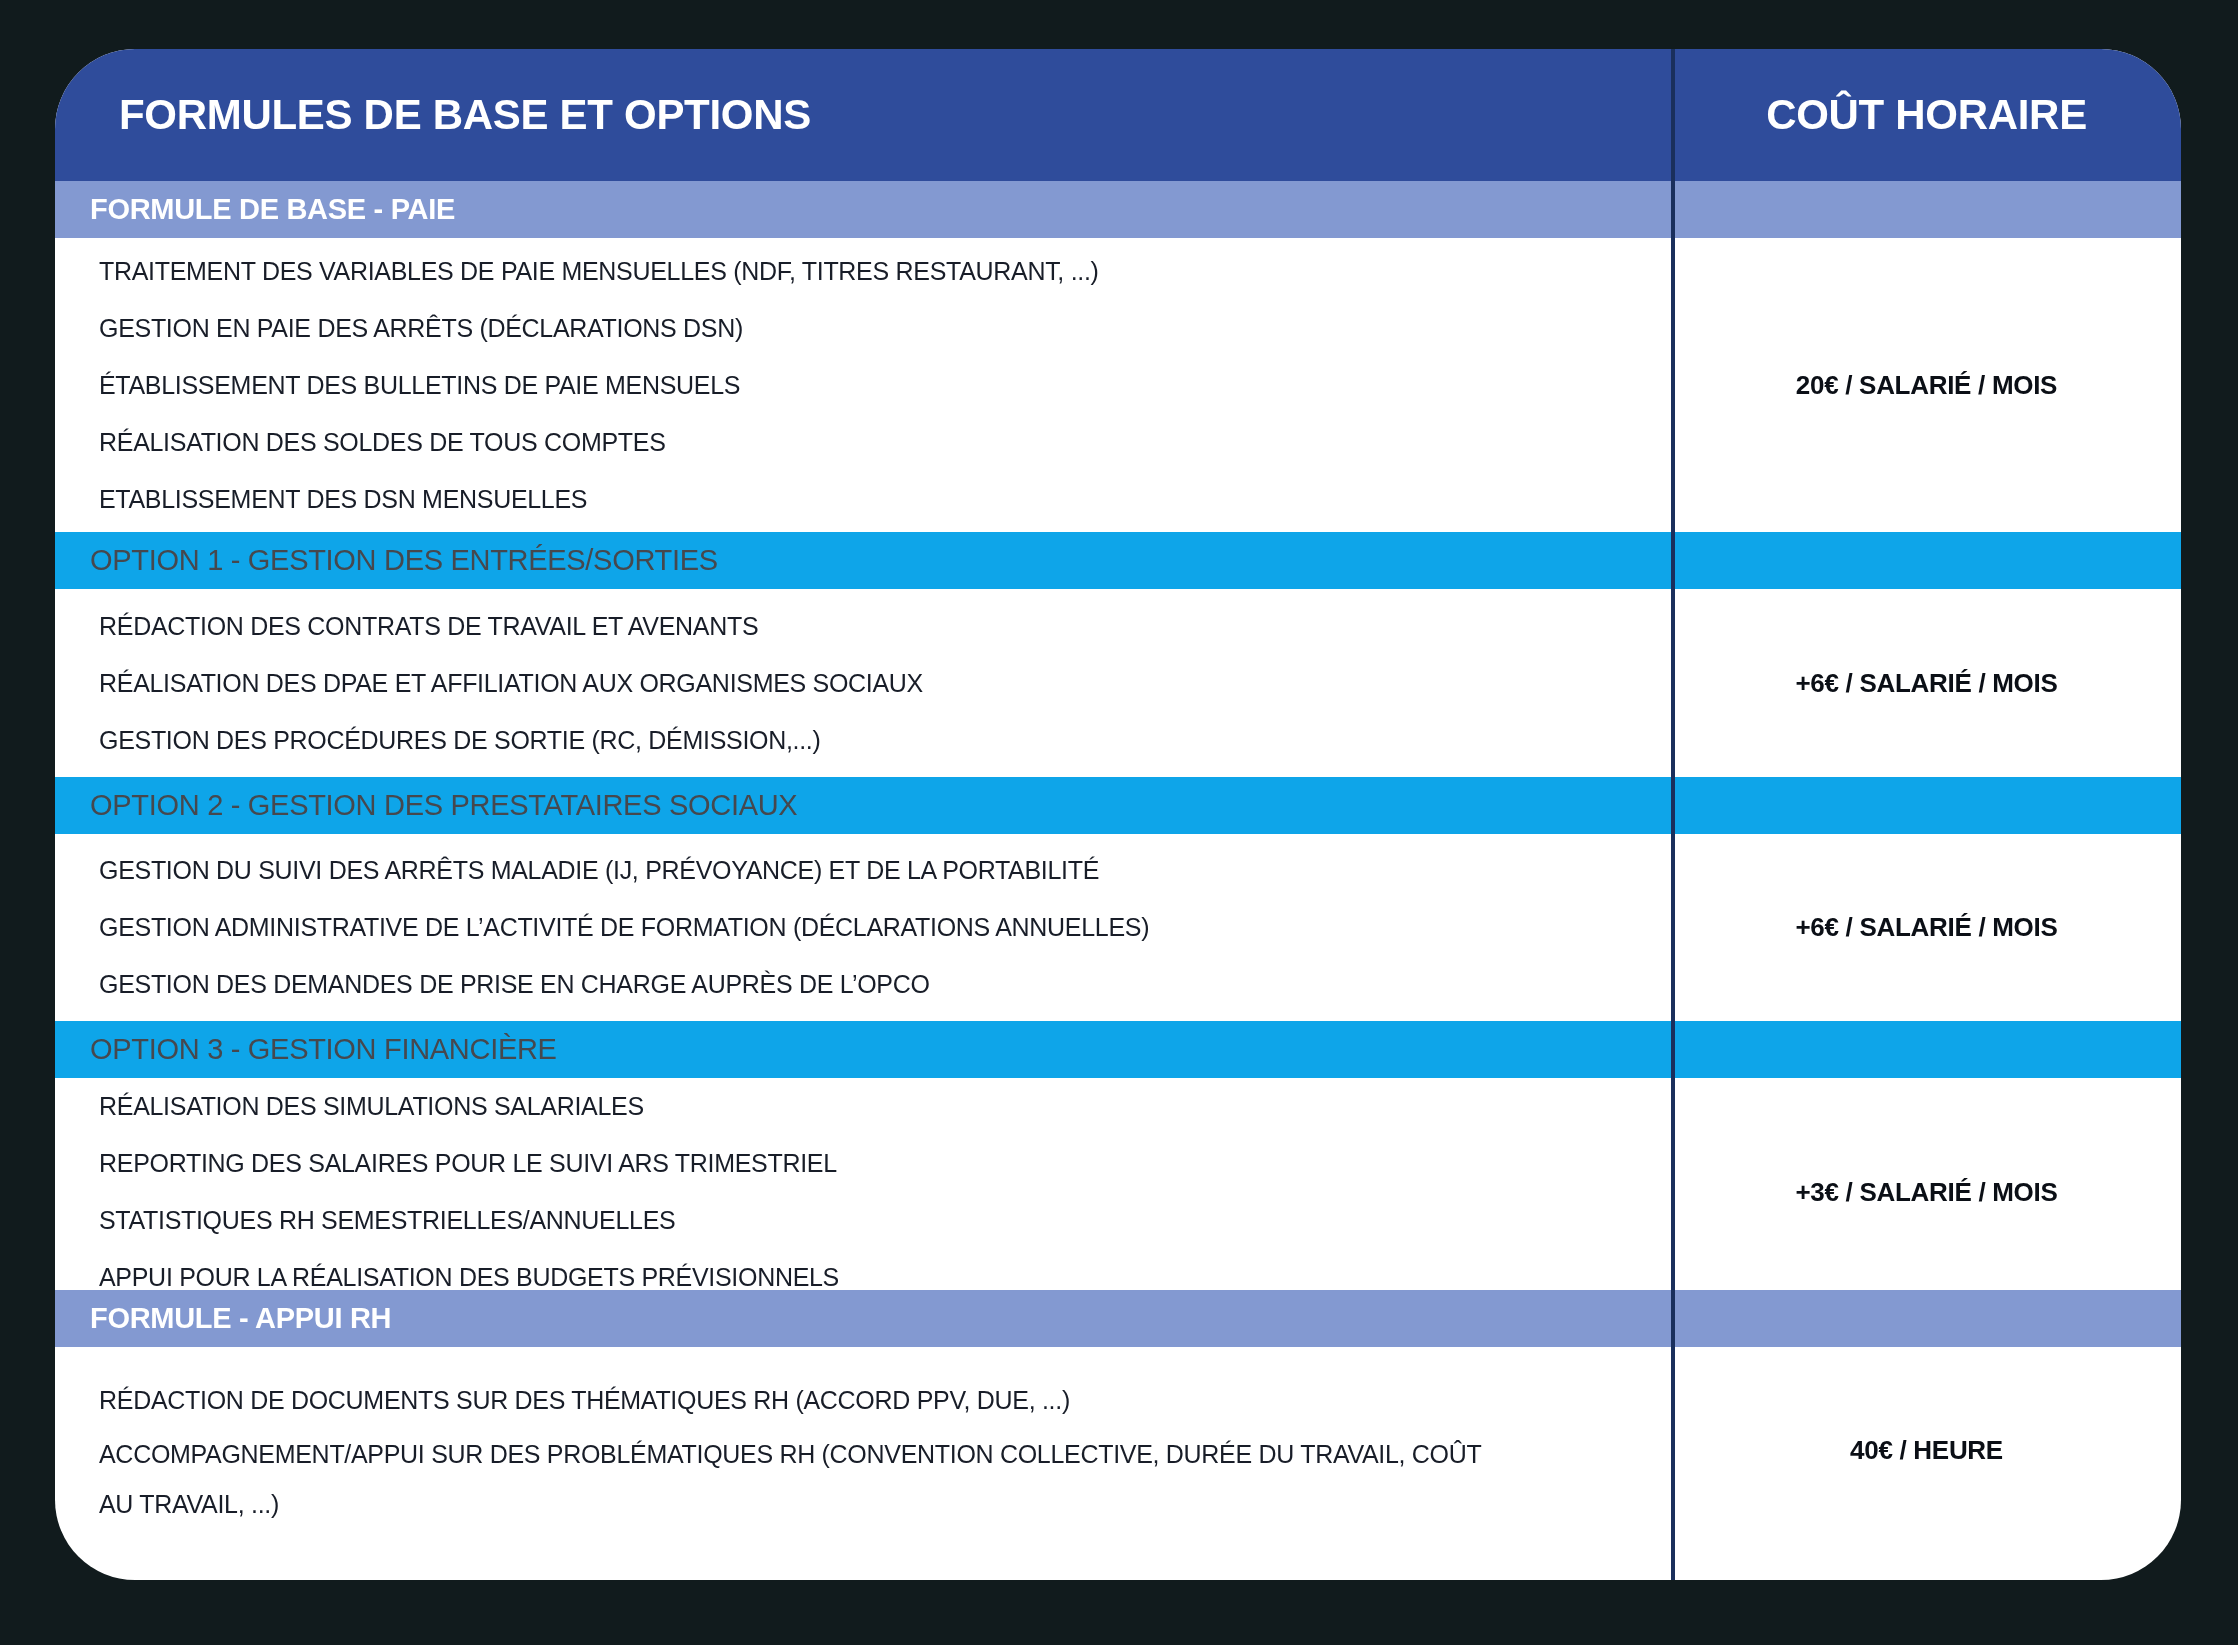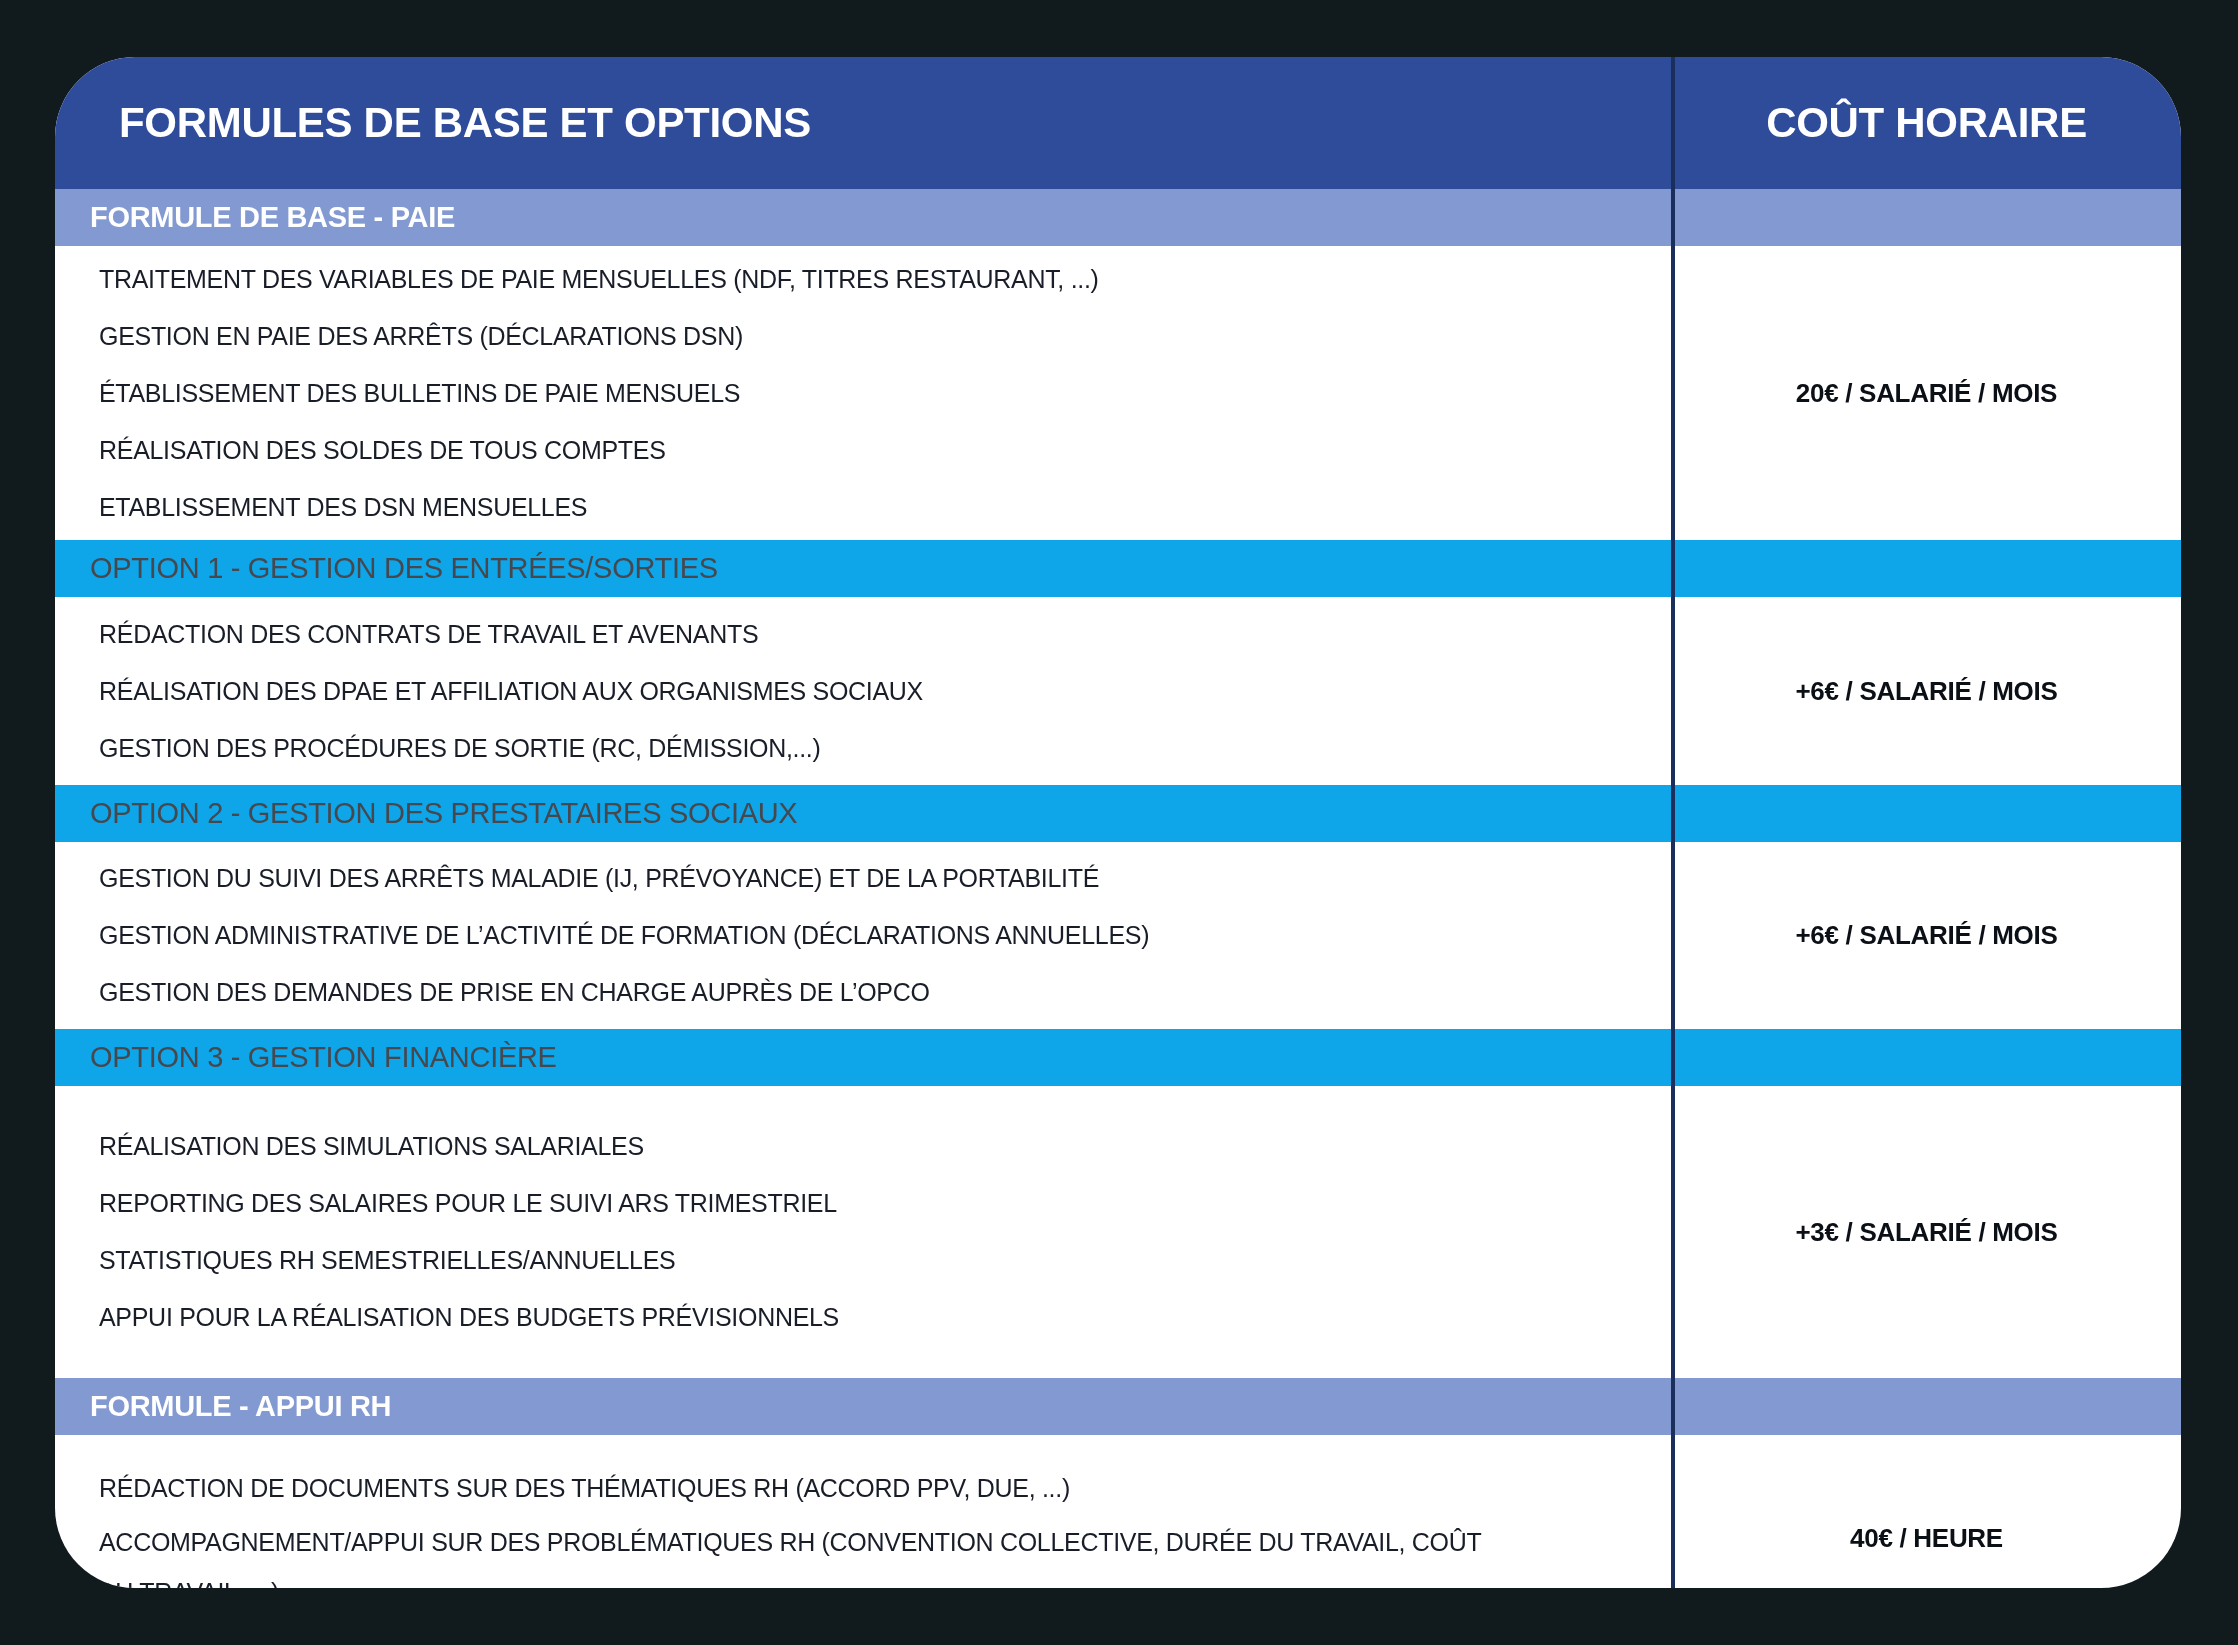--- a/index.html
+++ b/index.html
@@ -12,21 +12,21 @@
   }
   .page {
     position: relative;
     width: 2239px;
     height: 1646px;
     background: #111b1d;
   }
   .card {
     position: absolute;
     left: 55px;
-    top: 57px;
+    top: 49px;
     width: 2126px;
     height: 1531px;
     background: #ffffff;
     border-radius: 80px;
     overflow: hidden;
   }
   .row { width: 100%; display: grid; grid-template-columns: 1617px 1fr; }
   .header-row {
     height: 132px;
     background: #2f4c9b;
@@ -133,21 +133,21 @@
         <div class="item">GESTION DU SUIVI DES ARRÊTS MALADIE (IJ, PRÉVOYANCE) ET DE LA PORTABILITÉ</div>
         <div class="item">GESTION ADMINISTRATIVE DE L’ACTIVITÉ DE FORMATION (DÉCLARATIONS ANNUELLES)</div>
         <div class="item">GESTION DES DEMANDES DE PRISE EN CHARGE AUPRÈS DE L’OPCO</div>
       </div>
       <div class="price">+6€ / SALARIÉ / MOIS</div>
     </div>
 
     <div class="band option">
       <div class="band-title">OPTION 3 - GESTION FINANCIÈRE</div>
     </div>
-    <div class="row content" style="height:292px">
+    <div class="row content" style="height:212px">
       <div class="items">
         <div class="item">RÉALISATION DES SIMULATIONS SALARIALES</div>
         <div class="item">REPORTING DES SALAIRES POUR LE SUIVI ARS TRIMESTRIEL</div>
         <div class="item">STATISTIQUES RH SEMESTRIELLES/ANNUELLES</div>
         <div class="item">APPUI POUR LA RÉALISATION DES BUDGETS PRÉVISIONNELS</div>
       </div>
       <div class="price">+3€ / SALARIÉ / MOIS</div>
     </div>
 
     <div class="band formule">

